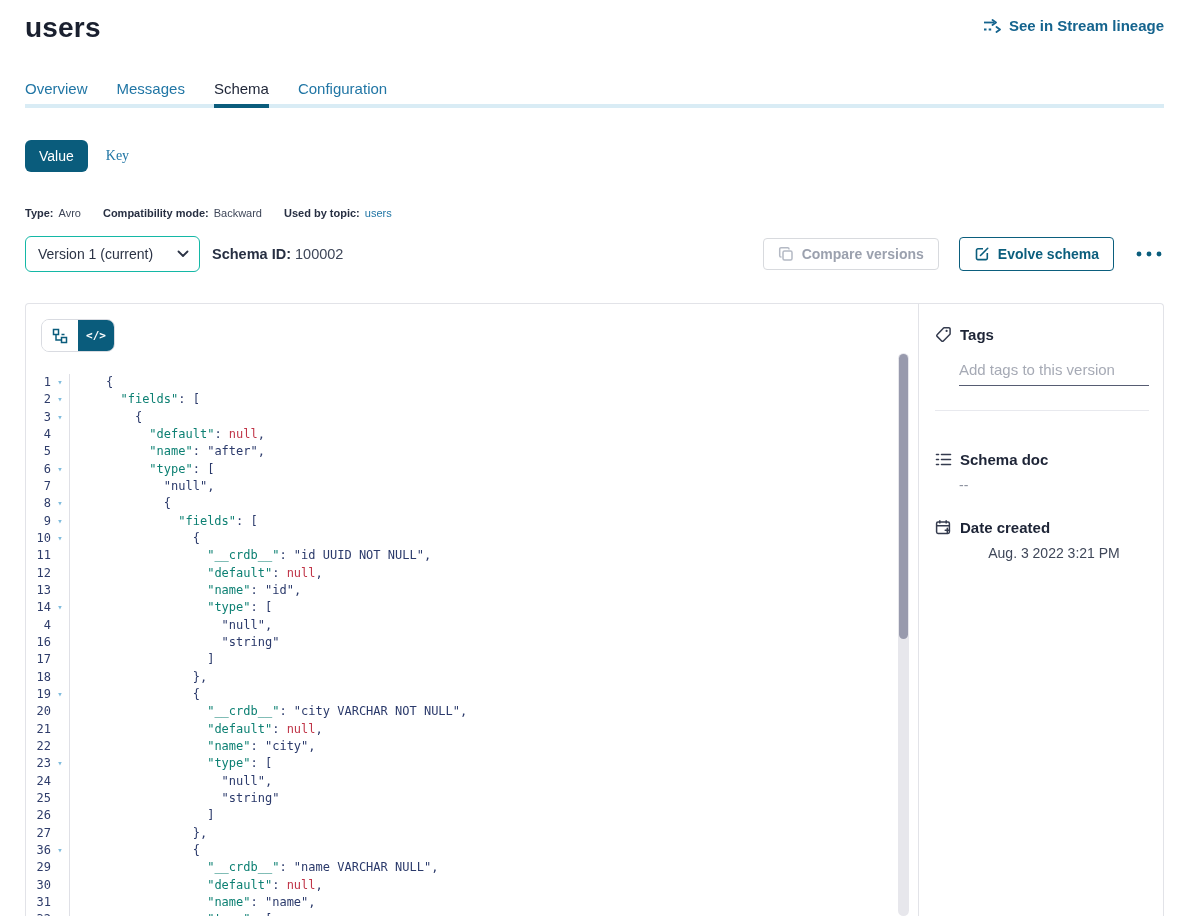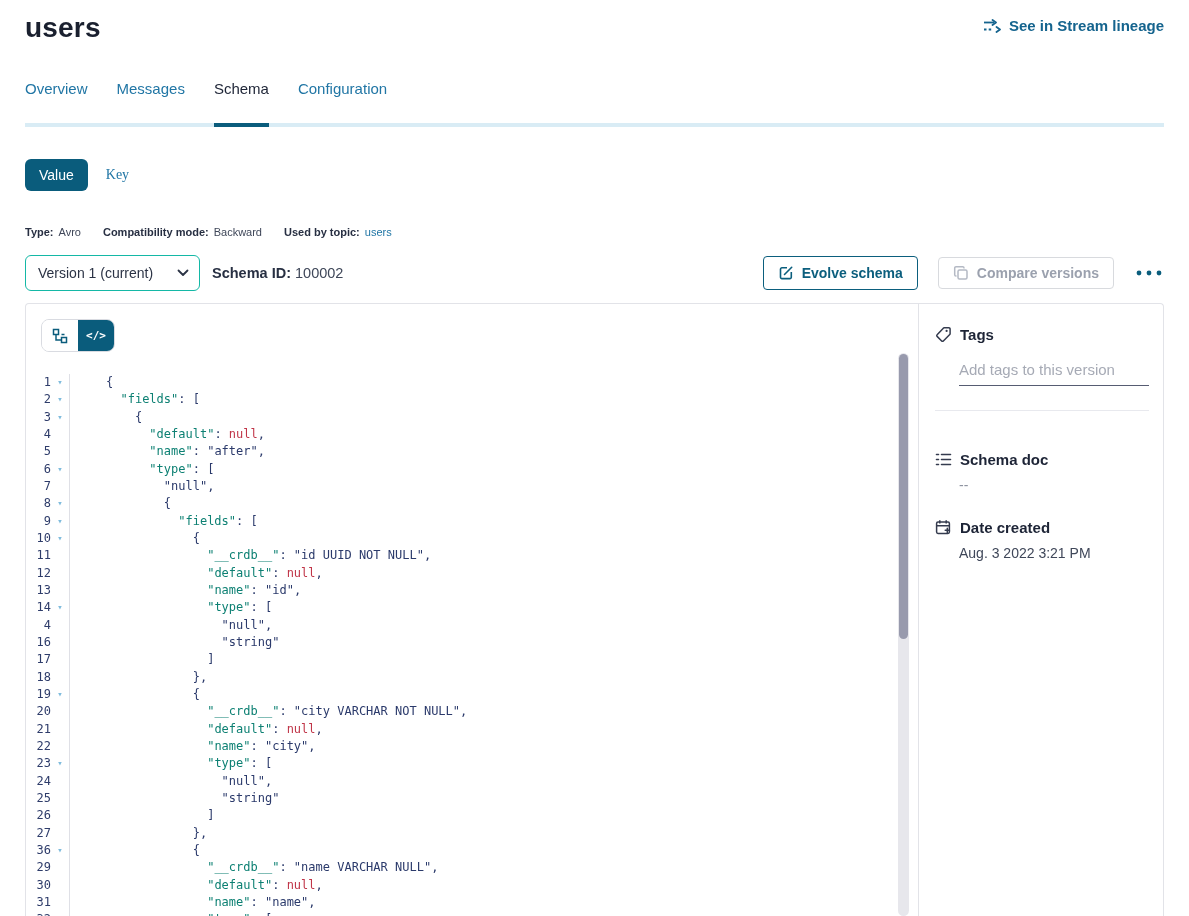--- a/index.html
+++ b/index.html
@@ -9,21 +9,21 @@
 
   
   .topbar { display:flex; justify-content:space-between; align-items:flex-start;
     padding:12px 25px 0 25px; }
   .page-title { font-size:28px; font-weight:700; color:#1a202f; letter-spacing:.2px; }
   .lineage-link { display:flex; align-items:center; gap:7px; margin-top:5px;
     color:#15648e; font-size:15px; font-weight:700; cursor:pointer; text-decoration:none; }
 
   
   .tabs { display:flex; gap:29px; margin:36px 25px 0 25px; border-bottom:4px solid #d9ecf5; }
-  .tab { font-size:15px; padding:0 0 26px 0; color:#2176a5; cursor:pointer;
+  .tab { font-size:15px; padding:0 0 7px 0; color:#2176a5; cursor:pointer;
     border-bottom:4px solid transparent; margin-bottom:-4px; }
   .tab.active { color:#1d2436; font-weight:400; border-bottom-color:#0a5c7c; }
 
   
   .vk-row { display:flex; align-items:center; gap:12px; margin:32px 25px 0 25px; }
   .vk-value { background:#0a5c7c; color:#fff; border:none; border-radius:6px;
     font-size:14px; padding:8px 14px; font-family:inherit; cursor:pointer; }
   .vk-key { background:none; border:none; color:#2176a5; font-size:14px;
     font-family:Liberation Serif, serif; cursor:pointer; padding:8px 6px; }
 
@@ -84,21 +84,21 @@
   .sidebar { flex:1; padding:22px 14px 0 16px; }
   .side-head { display:flex; align-items:center; gap:8px; }
   .side-title { font-size:15px; font-weight:700; color:#1d2436; }
   .side-body { margin-left:24px; }
   .tags-input { border:none; border-bottom:1px solid #565c72; width:190px; font-size:15px;
     font-family:inherit; color:#2b3345; padding:4px 0 7px 0; margin-top:14px; outline:none;
     background:transparent; }
   .tags-input::placeholder { color:#a6aab5; }
   .side-divider { border:none; border-top:1px solid #e8e9ee; margin:24px 0 0 0; }
   .sec-doc { margin-top:40px; }
-  .sec-date { margin-top:26px; }
+  .sec-date { margin-top:26px;text-align:center; }
   .side-value { font-size:14px; margin-top:9px; }
   .muted { color:#8f94a1; }
   .dark-val { color:#3f4759; }
   svg { display:block; }
 </style>
 </head>
 <body>
 
 <div class="page">
 
@@ -157,41 +157,41 @@
               <path d="M1.5 1.5L6 6l4.5-4.5" stroke="#2b3345" stroke-width="1.8" fill="none" stroke-linecap="round" stroke-linejoin="round"></path>
             </svg>
         </span>
       </div>
       <div class="schema-id">
         <span class="meta-label">Schema ID:</span>
         <span class="meta-value">100002</span>
       </div>
     </div>
     <div class="controls-right">
+      <button class="btn btn-compare">
+        <span>
+          <svg width="16" height="16" viewBox="0 0 16 16">
+            <g stroke="#b4b9c4" stroke-width="1.5" fill="none">
+              <rect x="5" y="5" width="9" height="9" rx="1.5"></rect>
+              <path d="M3.5 11H3a1.3 1.3 0 0 1-1.3-1.3V3A1.3 1.3 0 0 1 3 1.7h6.7A1.3 1.3 0 0 1 11 3v.5"></path>
+            </g>
+          </svg>
+        </span>
+        <span>Compare versions</span>
+      </button>
       <button class="btn btn-evolve">
         <span>
           <svg width="16" height="16" viewBox="0 0 16 16">
             <g stroke="#0b5e7d" stroke-width="1.6" fill="none">
               <path d="M9 2.8H3.9A1.4 1.4 0 0 0 2.5 4.2v8a1.4 1.4 0 0 0 1.4 1.4h8a1.4 1.4 0 0 0 1.4-1.4V7"></path>
               <path d="M6.5 9.5L13.7 2.3" stroke-linecap="round"></path>
             </g>
           </svg>
         </span>
         <span>Evolve schema</span>
-      </button>
-      <button class="btn btn-compare">
-        <span>
-          <svg width="16" height="16" viewBox="0 0 16 16">
-            <g stroke="#b4b9c4" stroke-width="1.5" fill="none">
-              <rect x="5" y="5" width="9" height="9" rx="1.5"></rect>
-              <path d="M3.5 11H3a1.3 1.3 0 0 1-1.3-1.3V3A1.3 1.3 0 0 1 3 1.7h6.7A1.3 1.3 0 0 1 11 3v.5"></path>
-            </g>
-          </svg>
-        </span>
-        <span>Compare versions</span>
       </button>
       <button class="more-btn">
         <span>
           <svg width="26" height="6" viewBox="0 0 26 6">
             <circle cx="3" cy="3" r="2.4" fill="#0b5e7d"></circle>
             <circle cx="13" cy="3" r="2.4" fill="#0b5e7d"></circle>
             <circle cx="23" cy="3" r="2.4" fill="#0b5e7d"></circle>
           </svg>
         </span>
       </button>

